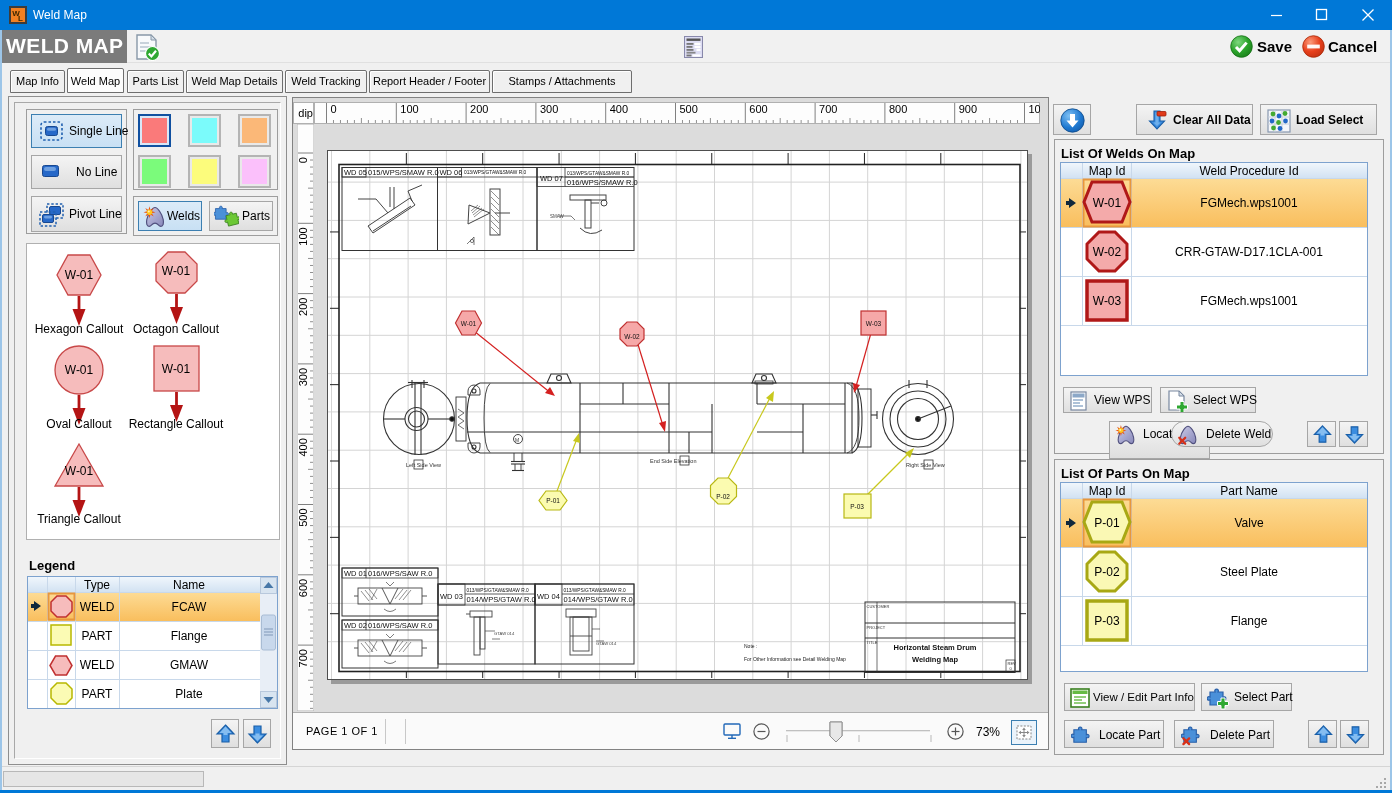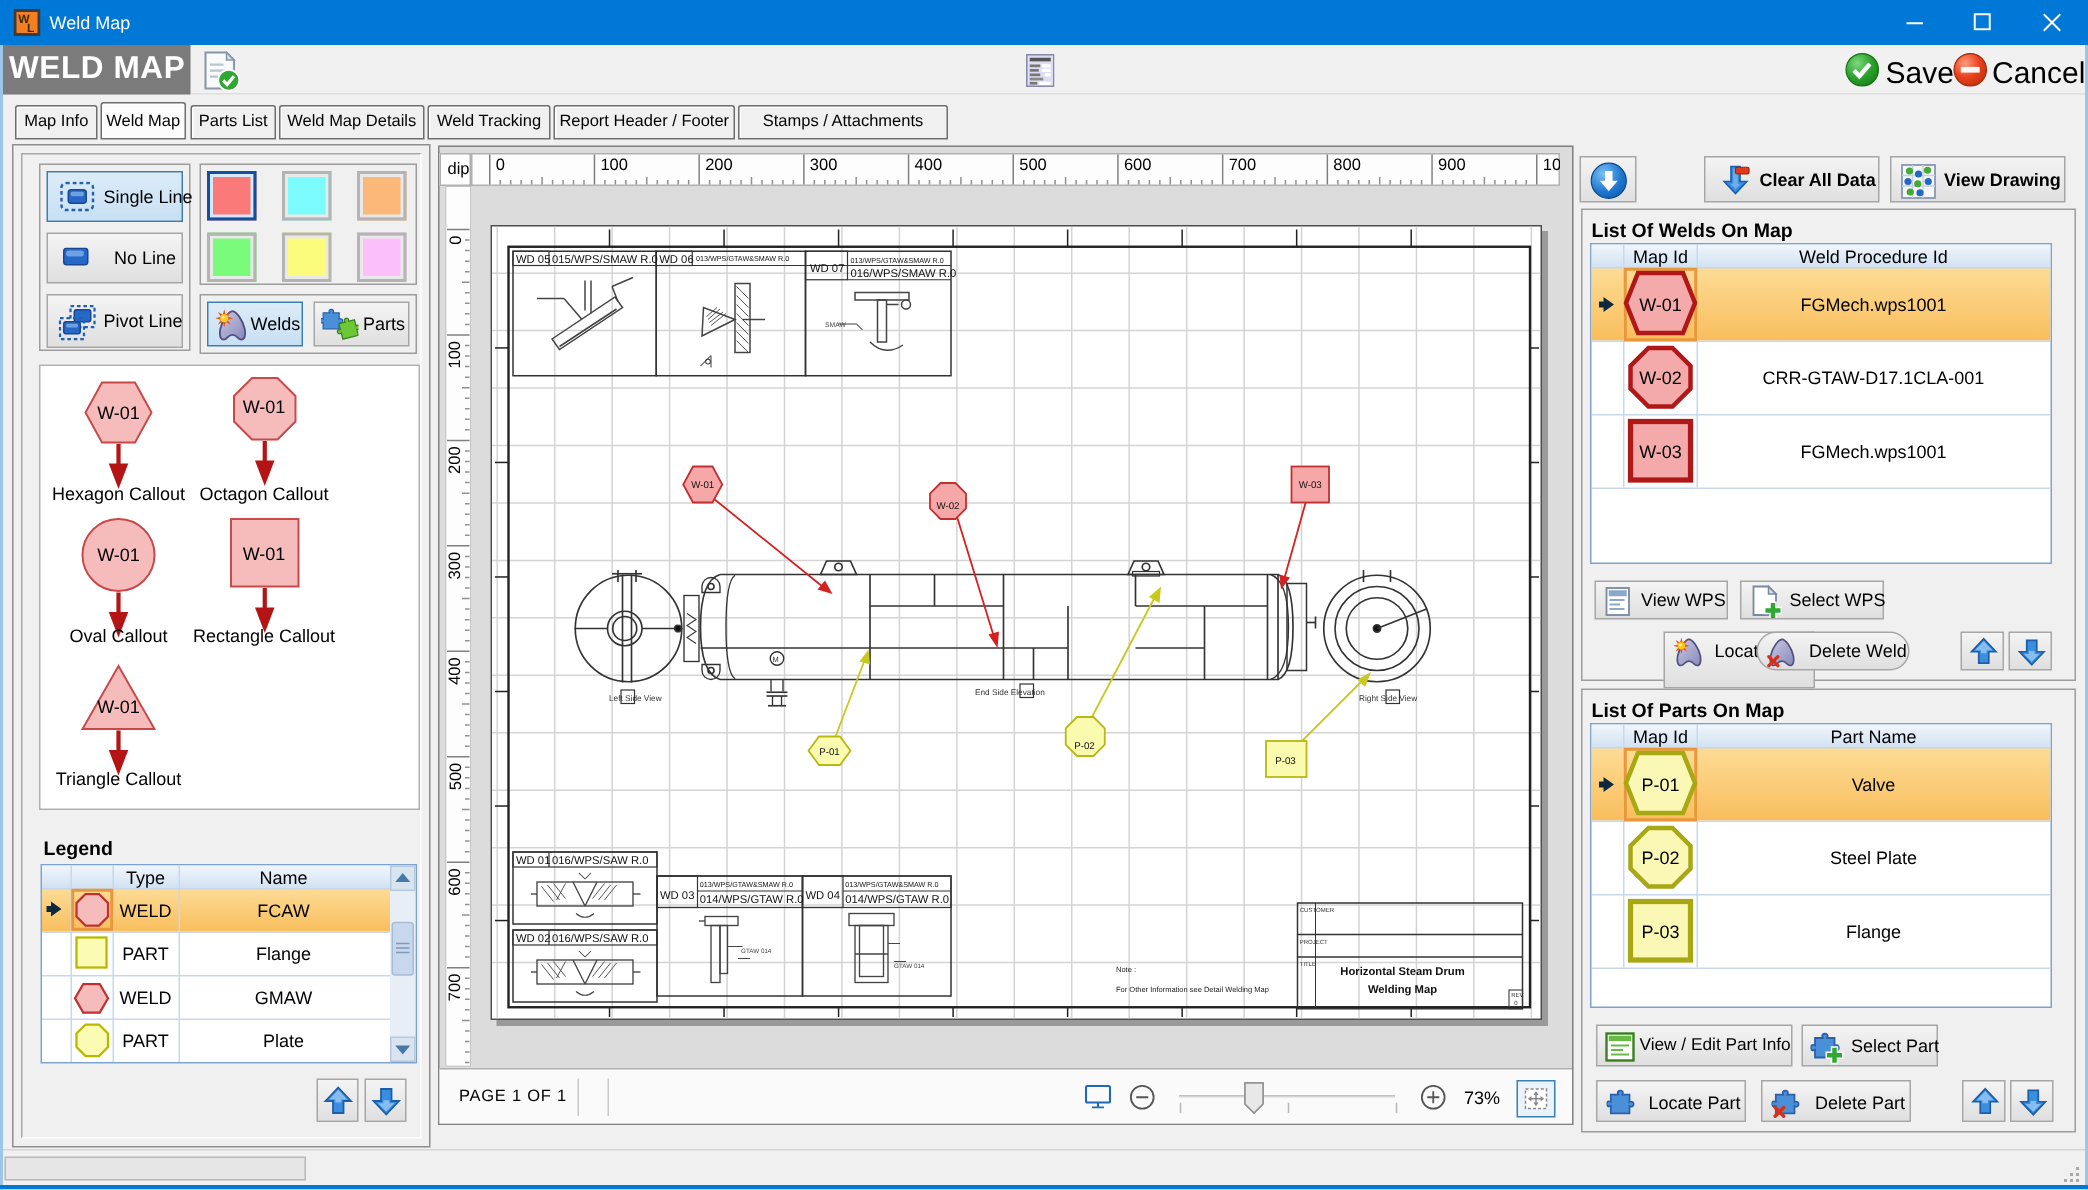--- a/index.html
+++ b/index.html
@@ -3,21 +3,21 @@
 <meta charset="utf-8">
 <style>
 * { margin:0; padding:0; box-sizing:border-box; }
 html,body { width:1392px; height:793px; overflow:hidden; }
 body { font-family:"Liberation Sans", sans-serif; background:#F0F0F0; position:relative; }
 .abs { position:absolute; }
 #titlebar { position:absolute; left:0; top:0; width:1392px; height:30px; background:#0078D7; }
 #apptitle { position:absolute; left:33px; top:8px; color:#fff; font-size:12px; }
 #toolbar { position:absolute; left:0; top:30px; width:1392px; height:33px; background:#F1F1F1; border-bottom:1px solid #E0E0E0; }
 #wmbox { position:absolute; left:0; top:0; width:127px; height:33px; background:#7B7B7B; color:#fff; font-size:21px; font-weight:bold; letter-spacing:0.4px; line-height:32px; padding-left:6px; white-space:nowrap; }
-.hdrtxt { font-weight:normal; font-size:20px; color:#000; white-space:nowrap; }
+.hdrtxt { font-weight:bold; font-size:15px; color:#000; white-space:nowrap; }
 .tab { position:absolute; top:70px; height:23px; background:#F0F0F0; border:1px solid #6E6E6E; font-size:11px; text-align:center; line-height:21px; color:#000; border-radius:2px 2px 0 0; box-shadow:inset 1px 1px 0 #fff; white-space:nowrap; }
 .tab.active { background:#FCFCFC; top:68px; height:25px; line-height:24px; z-index:2; }
 .grpbox { position:absolute; border:1px solid #9D9D9D; }
 .btn { position:absolute; background:linear-gradient(#F4F4F4,#DFDFDF); border:1px solid #A6A6A6; font-size:12px; color:#000; white-space:nowrap; }
 .btn.sel { background:linear-gradient(#DCEBF8,#C8E0F4); border:1px solid #3C7FB1; }
 .swatch { position:absolute; border:2px solid #B4B4B4; box-shadow:inset 0 0 0 2px #E9E9E9; }
 .swatch.sel { border:2px solid #1050A0; box-shadow:inset 0 0 0 2px #D8E8F8; }
 .dgv { position:absolute; background:#fff; border:1px solid #7DA2CE; }
 .bold13 { font-weight:bold; font-size:13px; color:#000; white-space:nowrap; }
 svg { display:block; }
@@ -905,21 +905,21 @@
       <circle cx="6" cy="5" r="2.4" fill="#44AA33"></circle>
         <circle cx="12" cy="7" r="2.4" fill="#2268C8"></circle>
         <circle cx="18" cy="4.5" r="2.4" fill="#44AA33"></circle>
       <circle cx="5" cy="12" r="2.4" fill="#2268C8"></circle>
         <circle cx="11.5" cy="13.5" r="2.4" fill="#44AA33"></circle>
         <circle cx="18.5" cy="12" r="2.4" fill="#2268C8"></circle>
       <circle cx="6.5" cy="19" r="2.4" fill="#44AA33"></circle>
         <circle cx="13" cy="19.5" r="2.4" fill="#2268C8"></circle>
     </g>
   </svg>
-  <span class="abs" style="left:35px;top:8px;font-weight:bold;">View Drawing</span>
+  <span class="abs" style="left:35px;top:8px;font-weight:bold;">Load Select</span>
 </div>
 
 <div class="grpbox" style="left:1054px;top:139px;width:330px;height:315px;background:#F0F0F0;"></div>
 <div class="abs bold13" style="left:1061px;top:146px;">List Of Welds On Map</div>
 <div class="dgv" style="left:1060px;top:162px;width:308px;height:214px;">
  <svg width="306" height="212" viewBox="0 0 306 212" font-family="Liberation Sans, sans-serif">
   <defs>
    <linearGradient id="whdr" x1="0" y1="0" x2="0" y2="1">
           <stop offset="0" stop-color="#F0F6FC"></stop>
           <stop offset="1" stop-color="#D2E2F2"></stop>

